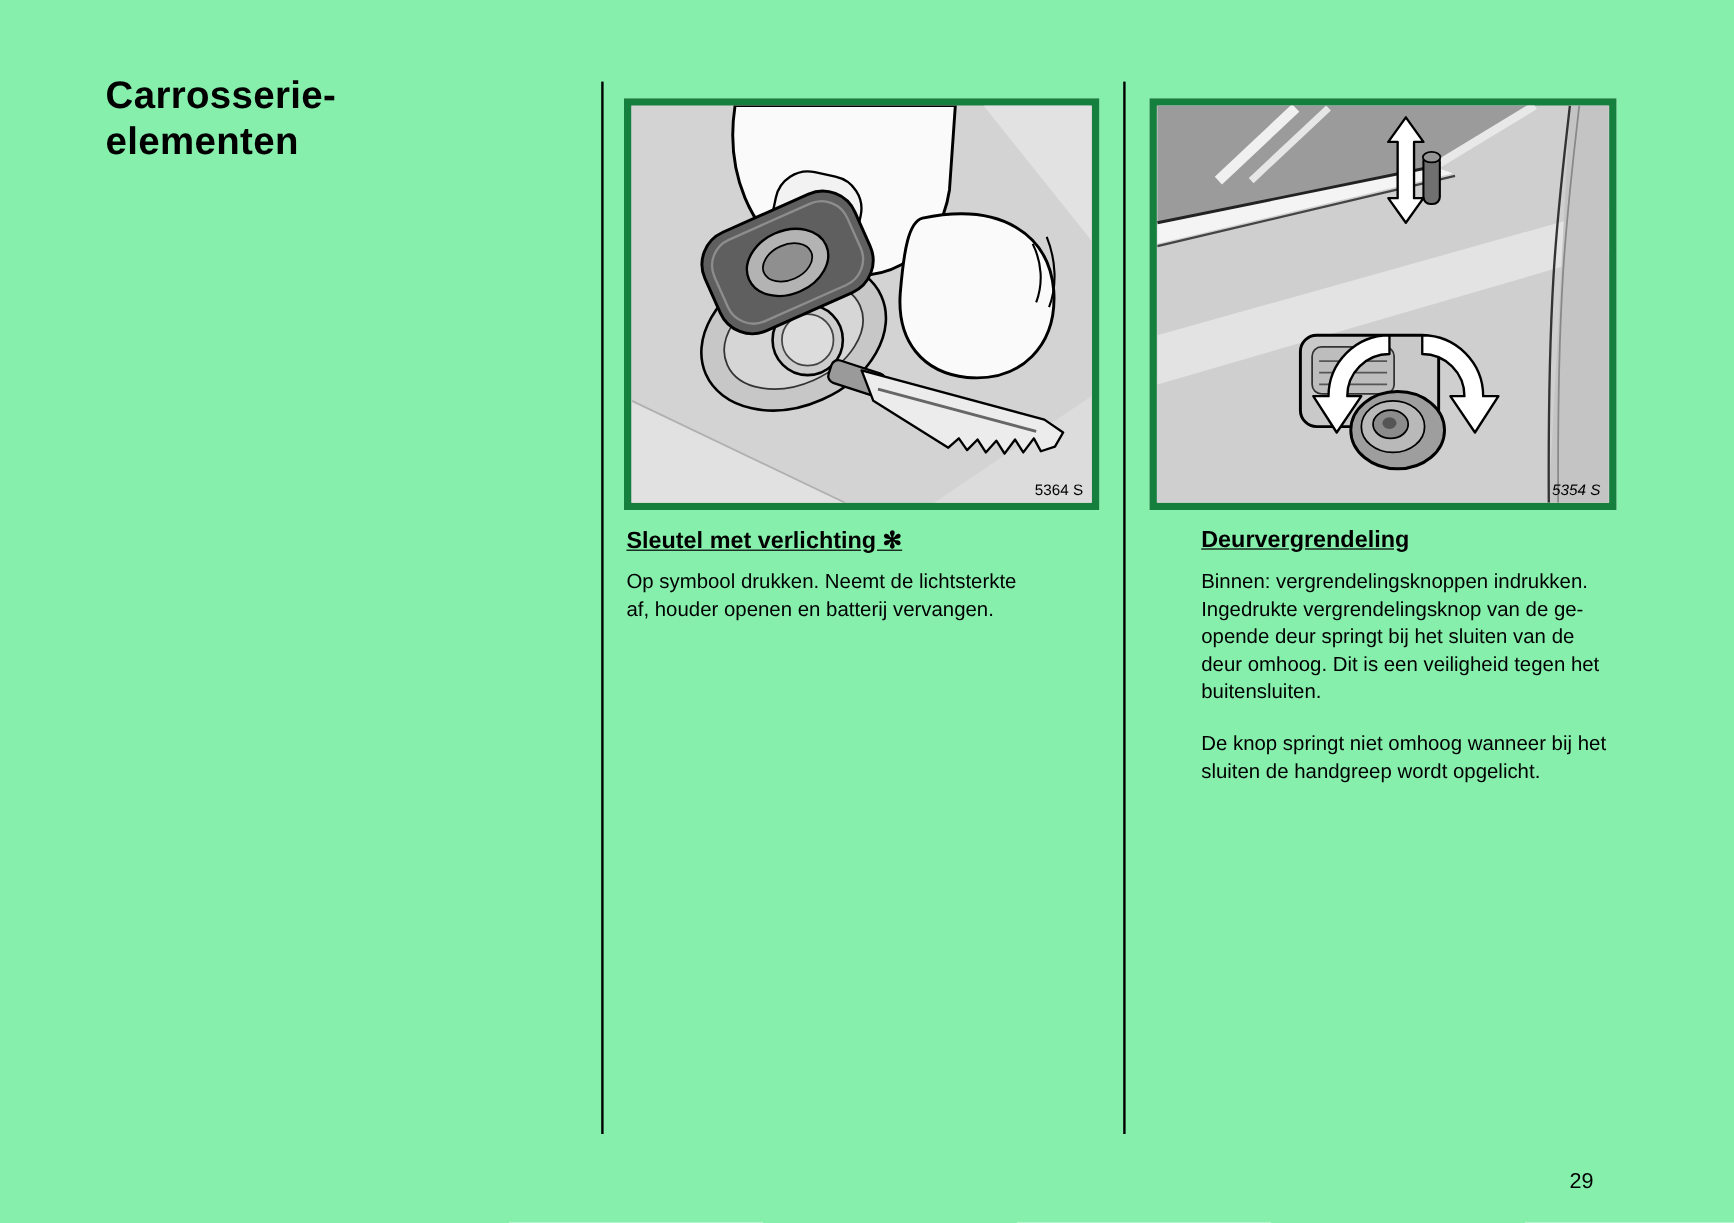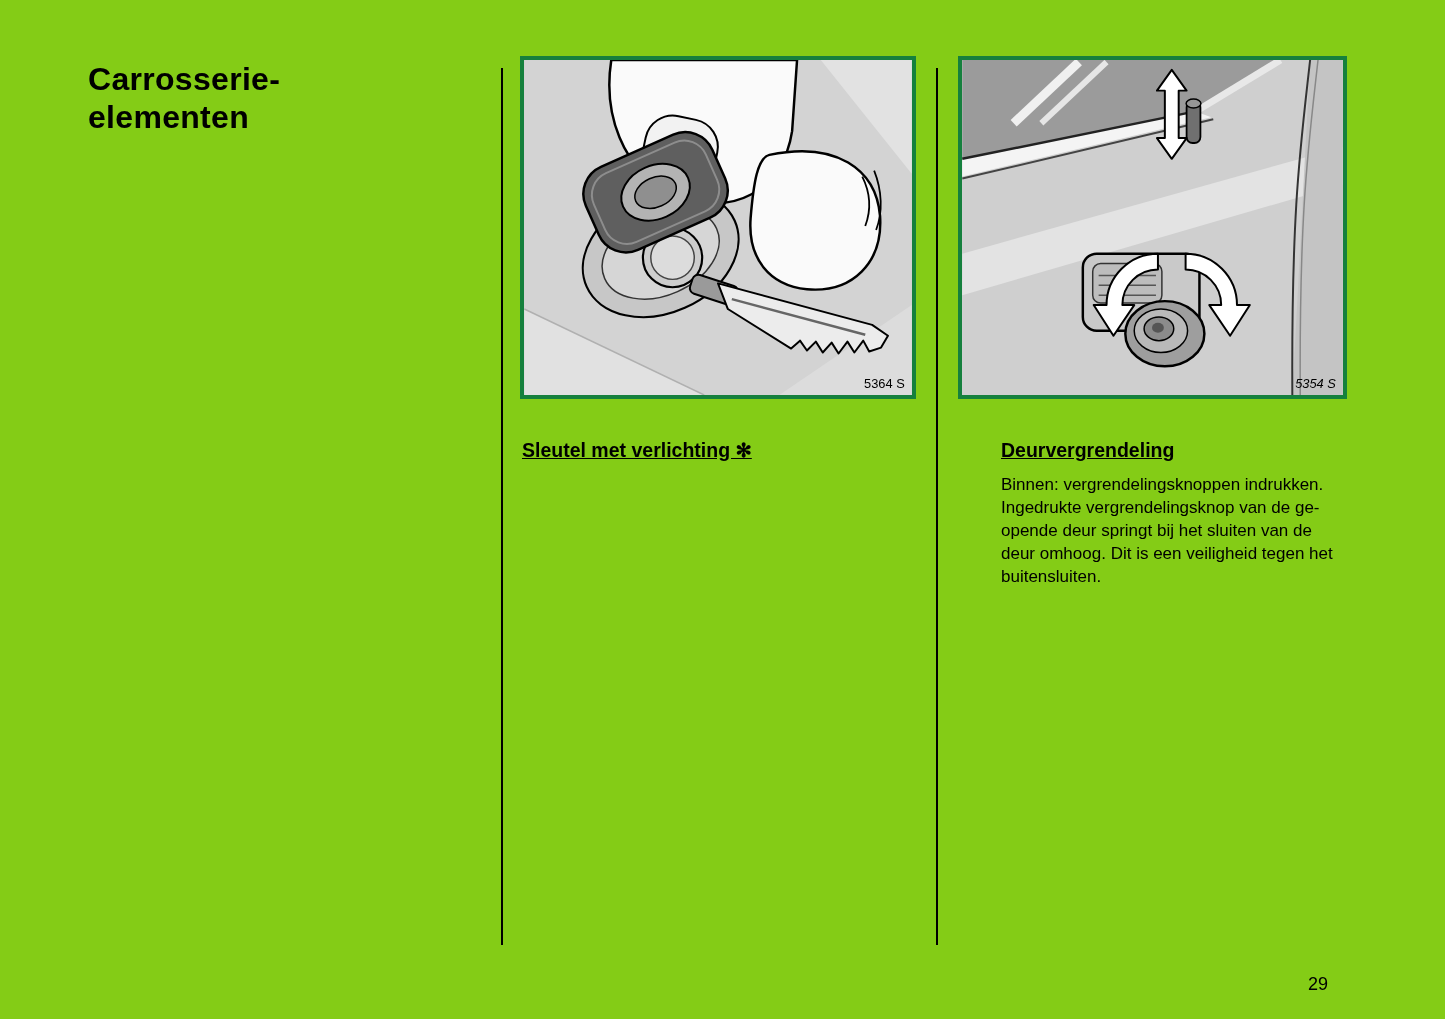--- a/index.html
+++ b/index.html
@@ -1,29 +1,29 @@
 <!DOCTYPE html>
 <html><head>
 <meta charset="utf-8">
 <style>
   html,body { margin:0; padding:0; background:#ffffff; }
   .page {
-    position:relative; width:1445px; height:1019px; background:#84cc16;
+    position:relative; width:1445px; height:1019px; background:#86efac;
     font-family:"Liberation Sans", sans-serif; color:#000; overflow:hidden;
   }
   .title {
     position:absolute; left:88px; top:60px;
     font-size:32px; font-weight:bold; line-height:1.2;
     white-space:pre-line; letter-spacing:0.3px;
   }
   .vrule { position:absolute; top:68px; width:2px; height:877px; background:#000; }
   .vrule.v1 { left:501px; }
   .vrule.v2 { left:936px; }
   .figure {
-    position:absolute; top:56px; border:4px solid #15803d; box-sizing:border-box;
+    position:absolute; top:82px; border:6px solid #15803d; box-sizing:border-box;
     background:#d3d3d3;
   }
   .figure.fig-left  { left:520px; width:396px; height:343px; }
   .figure.fig-right { left:958px; width:389px; height:343px;font-style:italic; }
   .figure svg { display:block; width:100%; height:100%; }
   .heading { position:absolute; top:439px; font-size:19.5px; font-weight:bold;text-decoration:underline; }
   .col-left  { left:522px; }
   .col-right { left:960px;margin-left:41px; }
   .bodytext {
     position:absolute; font-size:17px; line-height:23px;
@@ -138,23 +138,27 @@
       </g>
 
       <path d="M 198,196 A 52 52 0 0 0 146,248 L 133,248 L 153,279 L 174,248 L 162,248 A 36 36 0 0 1 198,212 Z" fill="#ffffff" stroke="#000" stroke-width="2" stroke-linejoin="round"></path>
       <path d="M 226,196 A 52 52 0 0 1 278,248 L 291,248 L 271,279 L 250,248 L 262,248 A 36 36 0 0 0 226,212 Z" fill="#ffffff" stroke="#000" stroke-width="2" stroke-linejoin="round"></path>
 
       <text class="figcaption" x="378" y="332" text-anchor="end">5354 S</text>
     </svg>
   </div>
 
   <div class="heading col-left">Sleutel met verlichting ✻</div>
+  <div class="bodytext col-left p-top">Op symbool drukken. Neemt de lichtsterkte
+af, houder openen en batterij vervangen.</div>
 
   <div class="heading col-right">Deurvergrendeling</div>
   <div class="bodytext col-right p-top">Binnen: vergrendelingsknoppen indrukken.
 Ingedrukte vergrendelingsknop van de ge-
 opende deur springt bij het sluiten van de
 deur omhoog. Dit is een veiligheid tegen het
 buitensluiten.</div>
+  <div class="bodytext col-right p-second">De knop springt niet omhoog wanneer bij het
+sluiten de handgreep wordt opgelicht.</div>
 
   <div class="pagenum">29</div>
 
 </div>
 
 </body></html>

